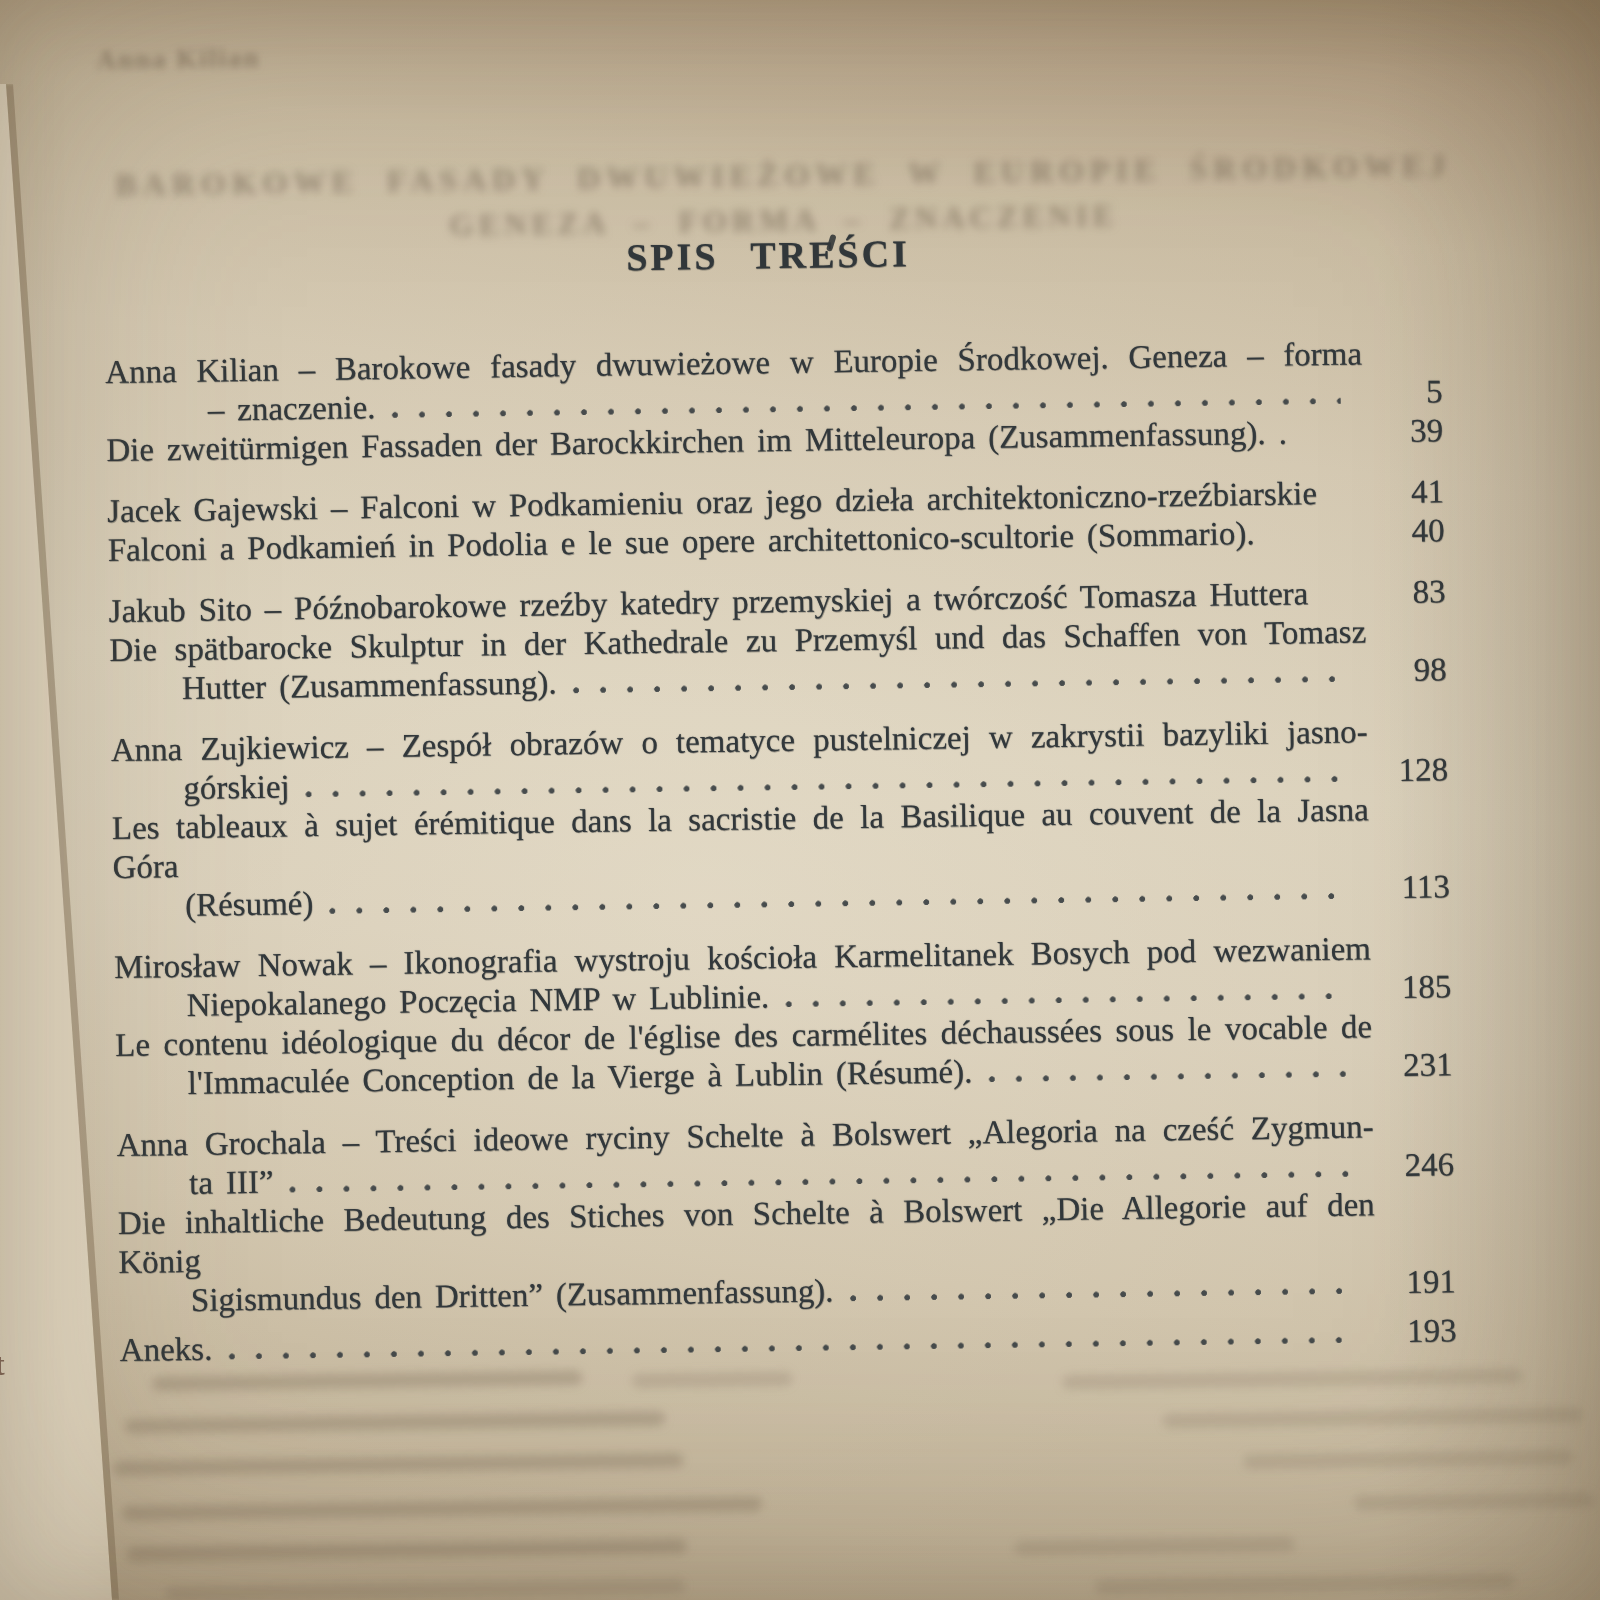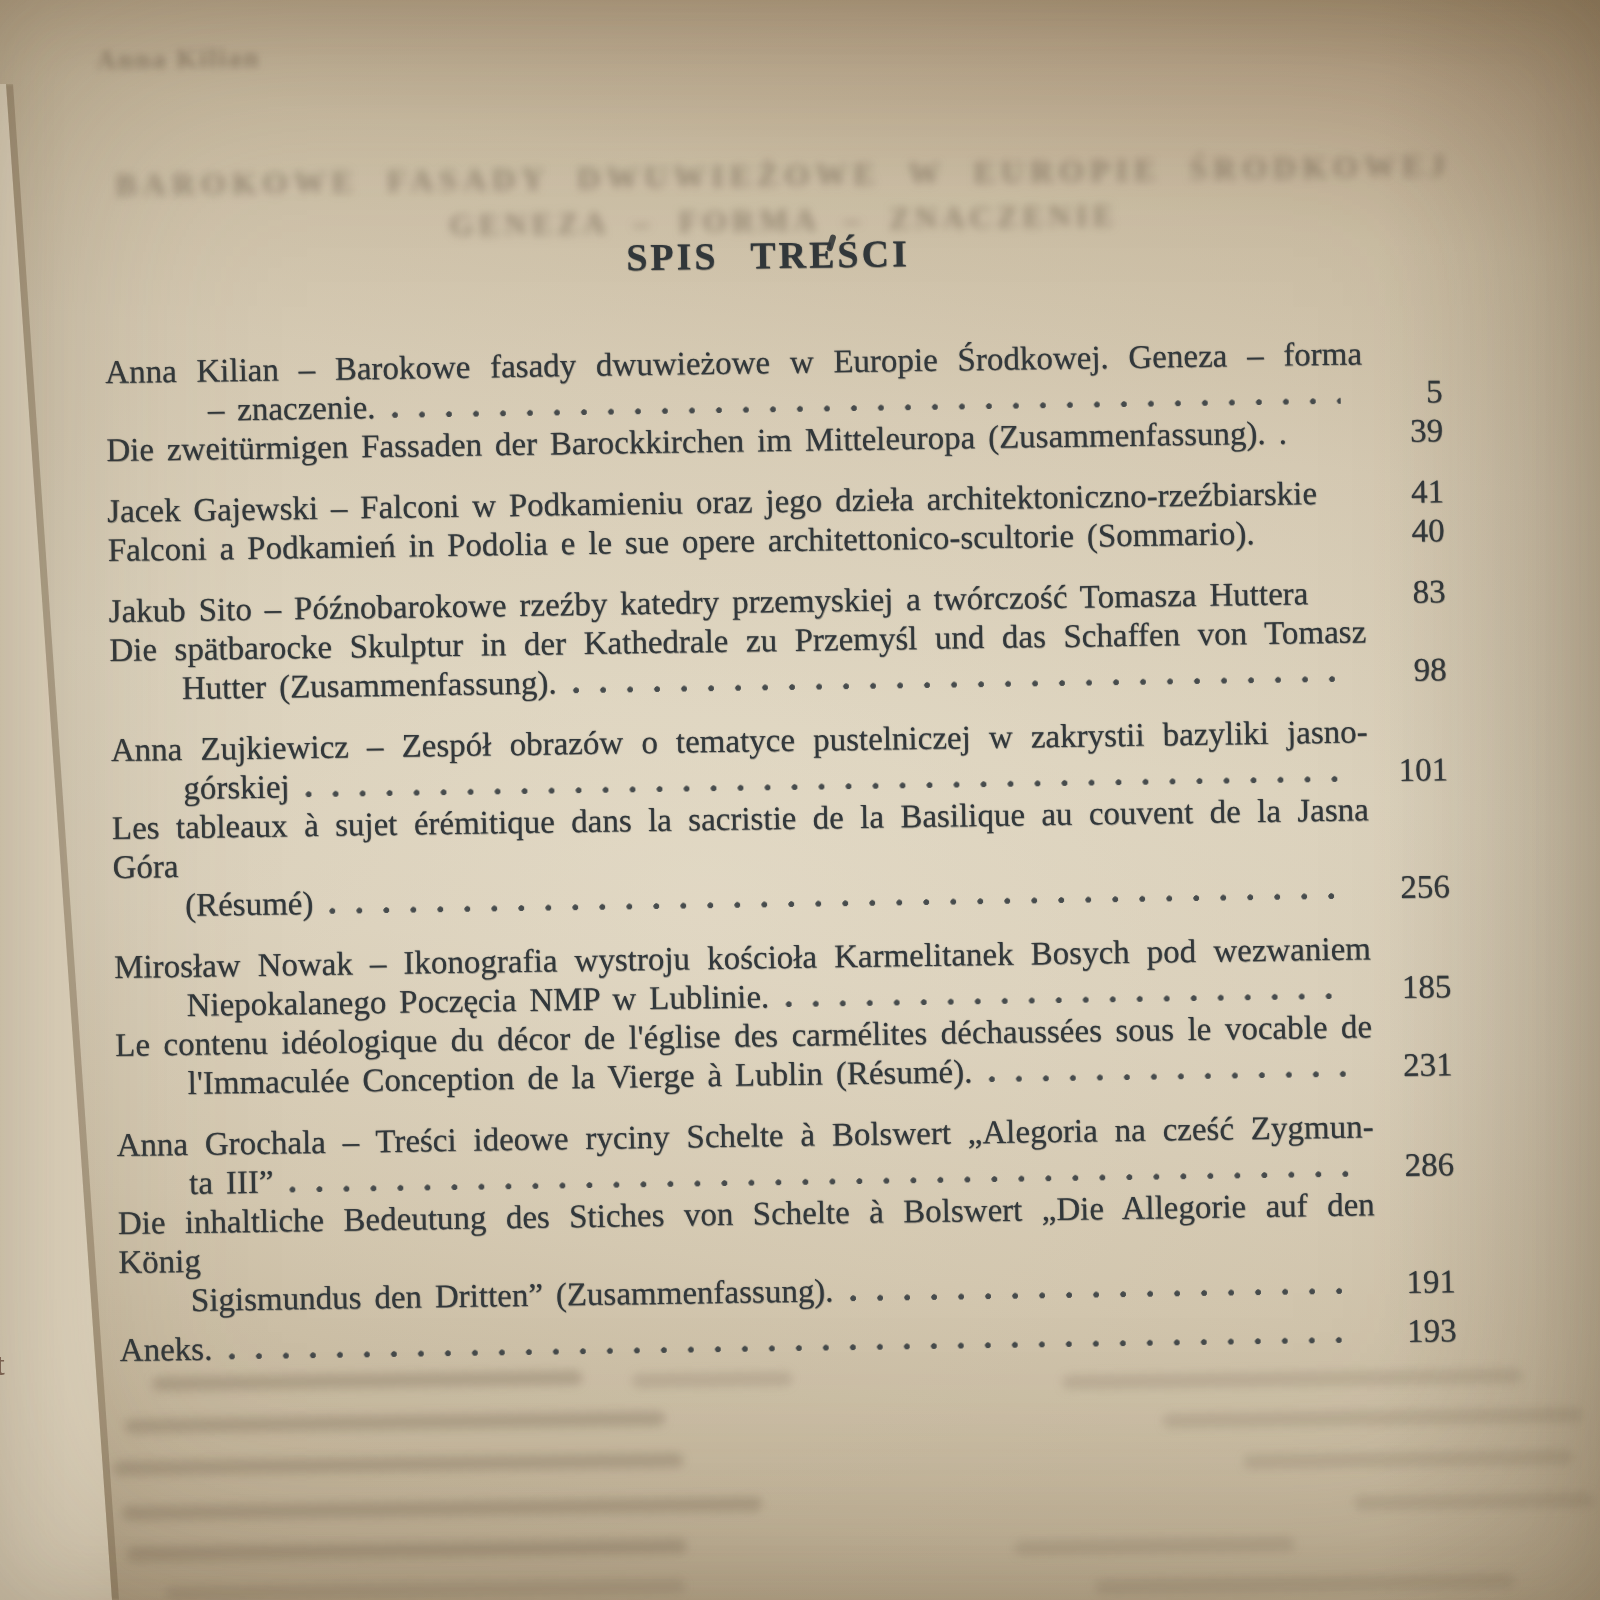--- a/index.html
+++ b/index.html
@@ -163,29 +163,29 @@
         <span class="t">Hutter (Zusammenfassung).</span>
         <span class="leader"></span>
         <span class="pg">98</span>
       </div>
 
     <div class="row just gap"><span class="t">Anna Zujkiewicz – Zespół obrazów o tematyce pustelniczej w zakrystii bazyliki jasno-</span></div>
 
     <div class="row num ind1">
         <span class="t">górskiej</span>
         <span class="leader"></span>
-        <span class="pg">101</span>
+        <span class="pg">128</span>
       </div>
 
     <div class="row just"><span class="t">Les tableaux à sujet érémitique dans la sacristie de la Basilique au couvent de la Jasna Góra</span></div>
 
     <div class="row num ind1">
         <span class="t">(Résumé)</span>
         <span class="leader"></span>
-        <span class="pg">256</span>
+        <span class="pg">113</span>
       </div>
 
     <div class="row just gap"><span class="t">Mirosław Nowak – Ikonografia wystroju kościoła Karmelitanek Bosych pod wezwaniem</span></div>
 
     <div class="row num ind1">
         <span class="t">Niepokalanego Poczęcia NMP w Lublinie.</span>
         <span class="leader"></span>
         <span class="pg">185</span>
       </div>
 
@@ -195,21 +195,21 @@
         <span class="t">l'Immaculée Conception de la Vierge à Lublin (Résumé).</span>
         <span class="leader"></span>
         <span class="pg">231</span>
       </div>
 
     <div class="row just gap"><span class="t">Anna Grochala – Treści ideowe ryciny Schelte à Bolswert „Alegoria na cześć Zygmun-</span></div>
 
     <div class="row num ind1">
         <span class="t">ta III”</span>
         <span class="leader"></span>
-        <span class="pg">286</span>
+        <span class="pg">246</span>
       </div>
 
     <div class="row just"><span class="t">Die inhaltliche Bedeutung des Stiches von Schelte à Bolswert „Die Allegorie auf den König</span></div>
 
     <div class="row num ind1">
         <span class="t">Sigismundus den Dritten” (Zusammenfassung).</span>
         <span class="leader"></span>
         <span class="pg">191</span>
       </div>
 

